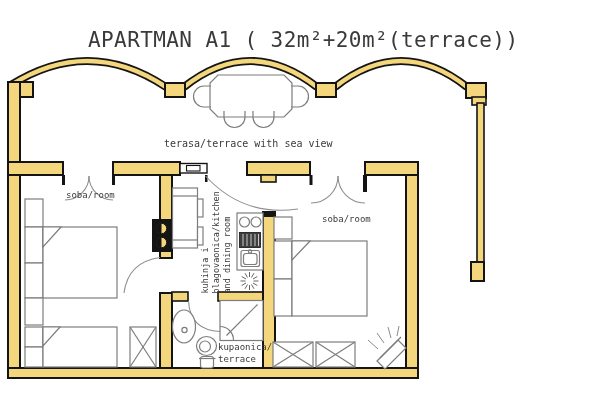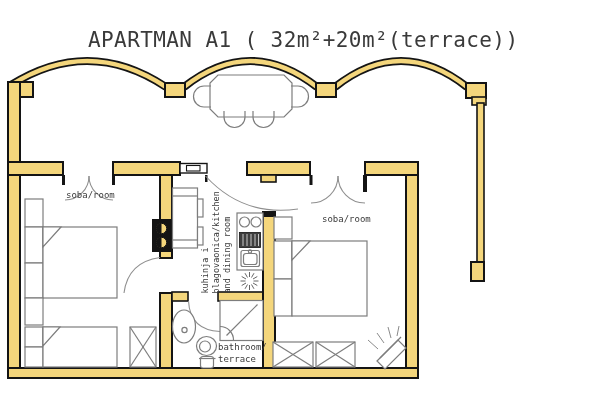--- a/index.html
+++ b/index.html
@@ -210,18 +210,19 @@
       <circle class="furnline" cx="205" cy="346.5" r="5.5"></circle>
     </g>
     <g>
       <rect class="furn" x="220" y="300.5" width="43" height="40"></rect>
       <line class="furnline" x1="257.5" y1="304.5" x2="226.5" y2="335.5"></line>
       <path class="furnline" d="M 220 326.5 A 13.5 13.5 0 0 1 233.5 340"></path>
     </g>
   </svg>
 
   <div class="lbl title">APARTMAN A1 ( 32m²+20m²(terrace))</div>
+  <div class="lbl terrace-lbl">terasa/terrace with sea view</div>
   <div class="lbl room-left-lbl">soba/room</div>
   <div class="lbl room-right-lbl">soba/room</div>
   <div class="lbl kitchen-lbl"><span>kuhinja i</span><br><span>blagovaonica/kitchen</span><br><span>and dining room</span></div>
-  <div class="lbl bath-lbl"><span>bathroom/</span><br><span>terrace</span></div>
+  <div class="lbl bath-lbl"><span>kupaonica/</span><br><span>terrace</span></div>
 
 </div>
 
 </body></html>

